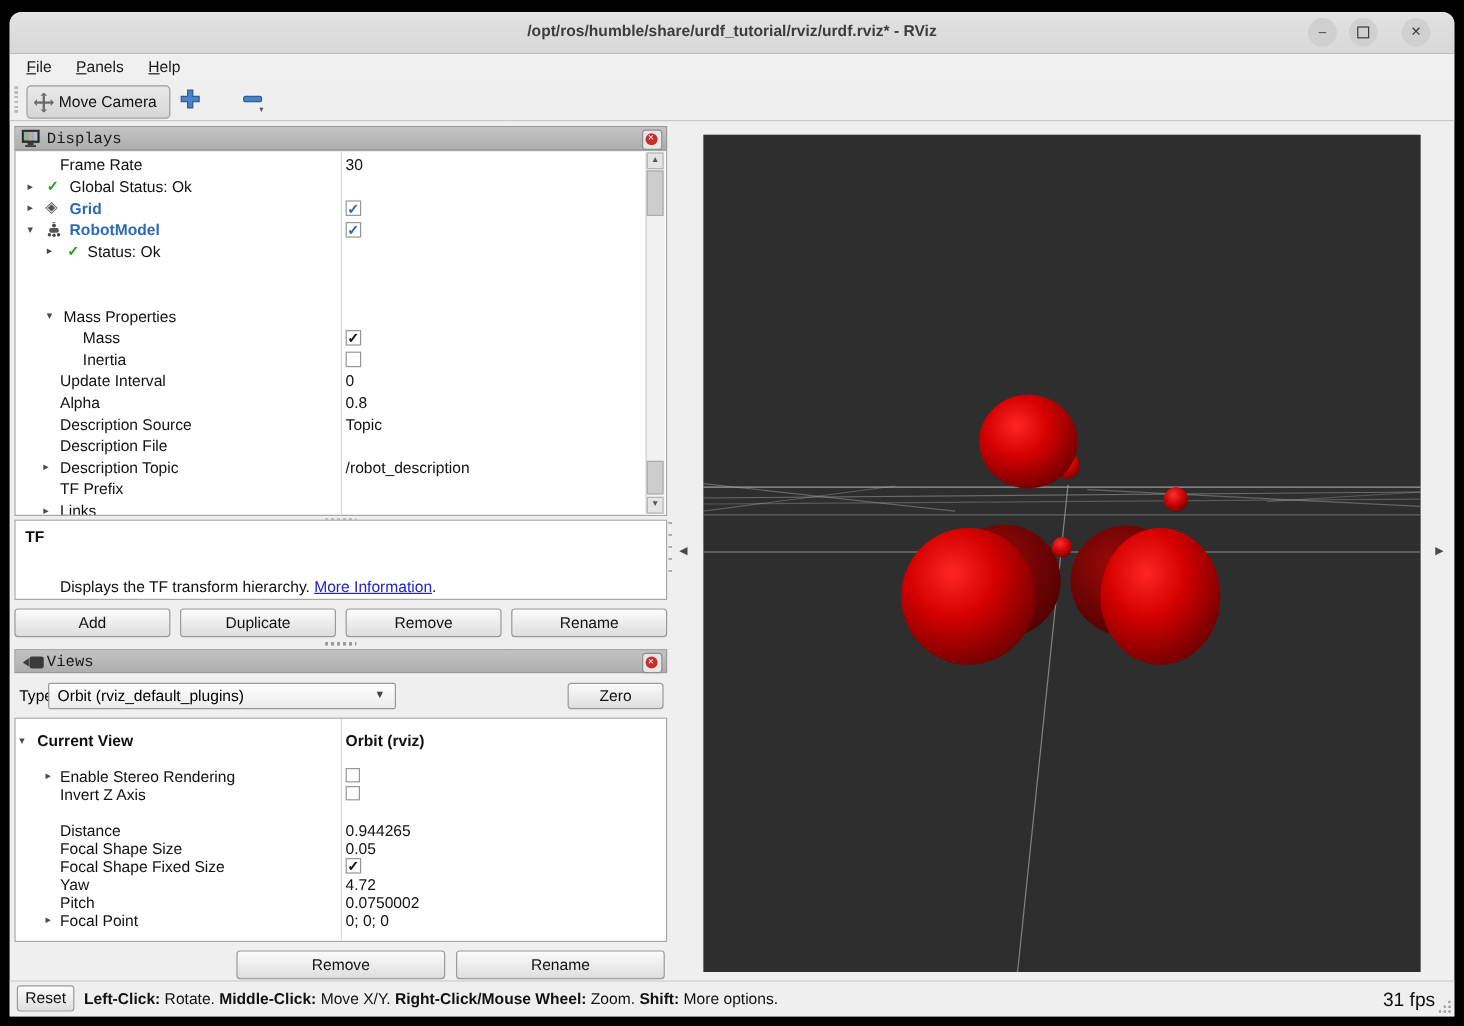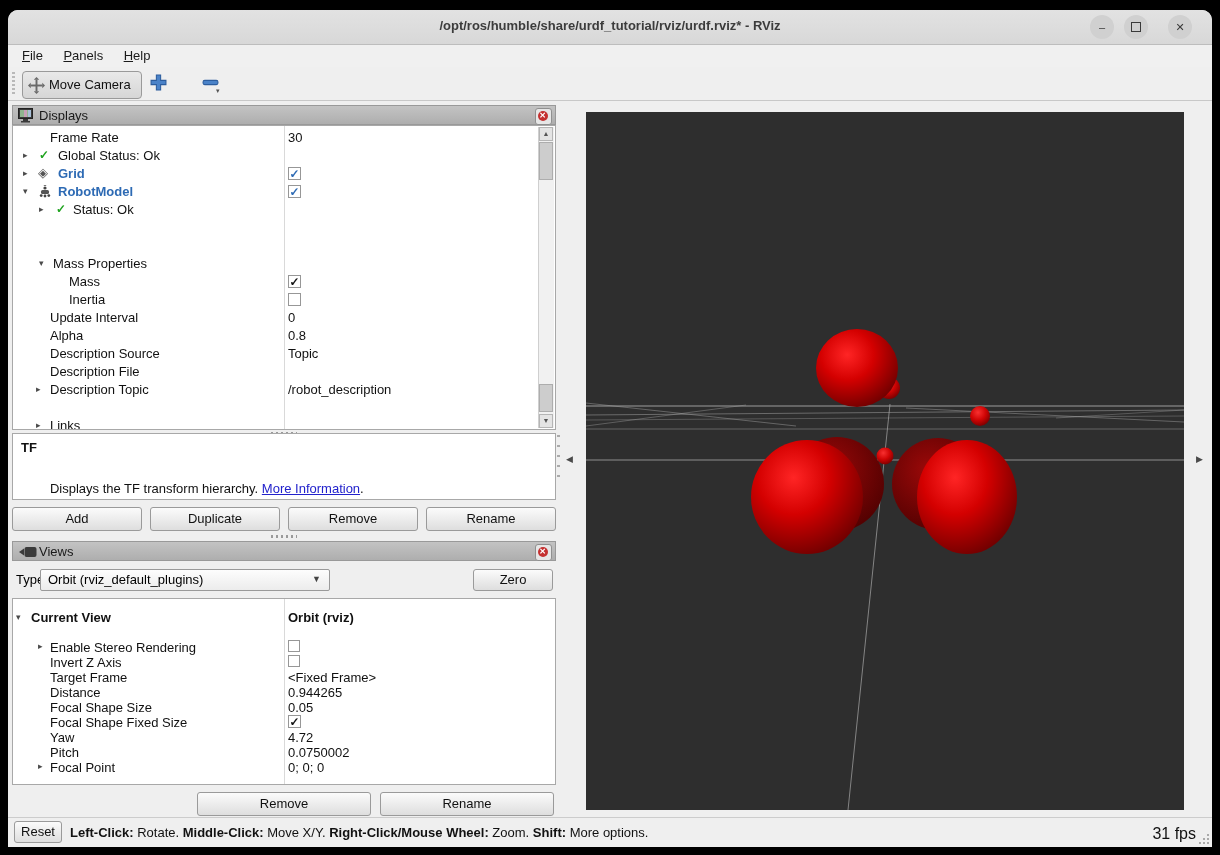--- a/index.html
+++ b/index.html
@@ -21,21 +21,21 @@
   .toolbar{position:absolute;left:0;top:57px;width:100%;height:33px;background:#efefef;border-bottom:1px solid #c8c8c8;}
   .tb-grip{position:absolute;left:4px;top:5px;width:6px;height:22px;
     background:repeating-linear-gradient(#b9b9b9 0 2px,transparent 2px 4px);width:3px;}
   .tool-btn{position:absolute;left:14px;top:4px;width:118px;height:26px;background:linear-gradient(#e9e9e9,#d6d6d6);
     border:1px solid #9a9a9a;border-radius:4px;font-size:13px;color:#111;}
   .tool-btn .tlab{position:absolute;left:26px;top:5px;}
   .tb-ico{position:absolute;top:5px;width:17px;height:17px;}
   
   .lpanel{position:absolute;left:4px;top:95px;width:544px;}
   .phead{position:absolute;left:0;width:544px;height:20px;background:linear-gradient(#c3c3c3,#aeaeae);
-    border:1px solid #999;box-sizing:border-box;}
+    border:1px solid #999;box-sizing:border-box;font-family:Liberation Mono, monospace;}
   .phead .ptitle{position:absolute;left:26px;top:2px;font-size:13px;color:#1a1a1a;}
   .closebtn{position:absolute;right:3px;top:2px;width:15px;height:15px;border:1px solid #909090;border-radius:3px;
     background:#e6e6e6;}
   .closebtn .cdot{position:absolute;left:1.5px;top:1.5px;width:10px;height:10px;border-radius:50%;background:#c43030;
     color:#fff;font-size:8px;line-height:10px;text-align:center;font-weight:bold;}
   .tree{position:absolute;left:0;width:544px;background:#fff;border:1px solid #a8a8a8;box-sizing:border-box;overflow:hidden;}
   .colsep{position:absolute;left:271px;top:0;bottom:0;width:1px;background:#d9d9d9;}
   .r{position:absolute;left:0;width:526px;height:18px;font-size:13px;color:#111;}
   .arr{position:absolute;top:3px;font-size:9px;color:#4a4a4a;}
   .ico{position:absolute;top:1px;font-size:12px;}
@@ -204,20 +204,23 @@
           <span class="val">Topic</span>
         </div>
       <div class="r" style="top:237px">
           <span class="lbl" style="left:37px">Description File</span>
         </div>
       <div class="r" style="top:255px">
           <span class="arr" style="left:23px">▸</span>
           <span class="lbl" style="left:37px">Description Topic</span>
           <span class="val">/robot_description</span>
         </div>
+      <div class="r" style="top:273px">
+          <span class="lbl" style="left:37px">TF Prefix</span>
+        </div>
       <div class="r" style="top:291px">
           <span class="arr" style="left:23px">▸</span>
           <span class="lbl" style="left:37px">Links</span>
         </div>
 
       <div class="sbar">
         <div class="sbtn" style="top:0;">▲</div>
         <div class="sthumb" style="top:15px;height:38px;"></div>
         <div class="sthumb" style="bottom:16px;height:28px;"></div>
         <div class="sbtn" style="bottom:0;">▼</div>
@@ -270,24 +273,20 @@
           <span class="val bold">Orbit (rviz)</span>
         </div>
       <div class="r" style="top:40px;height:15px;">
           <span class="arr" style="left:25px;top:2px;">▸</span>
           <span class="lbl" style="left:37px">Enable Stereo Rendering</span>
           <span class="cb" style="top:1px;width:12px;height:12px;"></span>
         </div>
       <div class="r" style="top:55px;height:15px;">
           <span class="lbl" style="left:37px">Invert Z Axis</span>
           <span class="cb" style="top:1px;width:12px;height:12px;"></span>
-        </div>
-      <div class="r" style="top:70px;height:15px;">
-          <span class="lbl" style="left:37px">Target Frame</span>
-          <span class="val">&lt;Fixed Frame&gt;</span>
         </div>
       <div class="r" style="top:85px;height:15px;">
           <span class="lbl" style="left:37px">Distance</span>
           <span class="val">0.944265</span>
         </div>
       <div class="r" style="top:100px;height:15px;">
           <span class="lbl" style="left:37px">Focal Shape Size</span>
           <span class="val">0.05</span>
         </div>
       <div class="r" style="top:115px;height:15px;">

